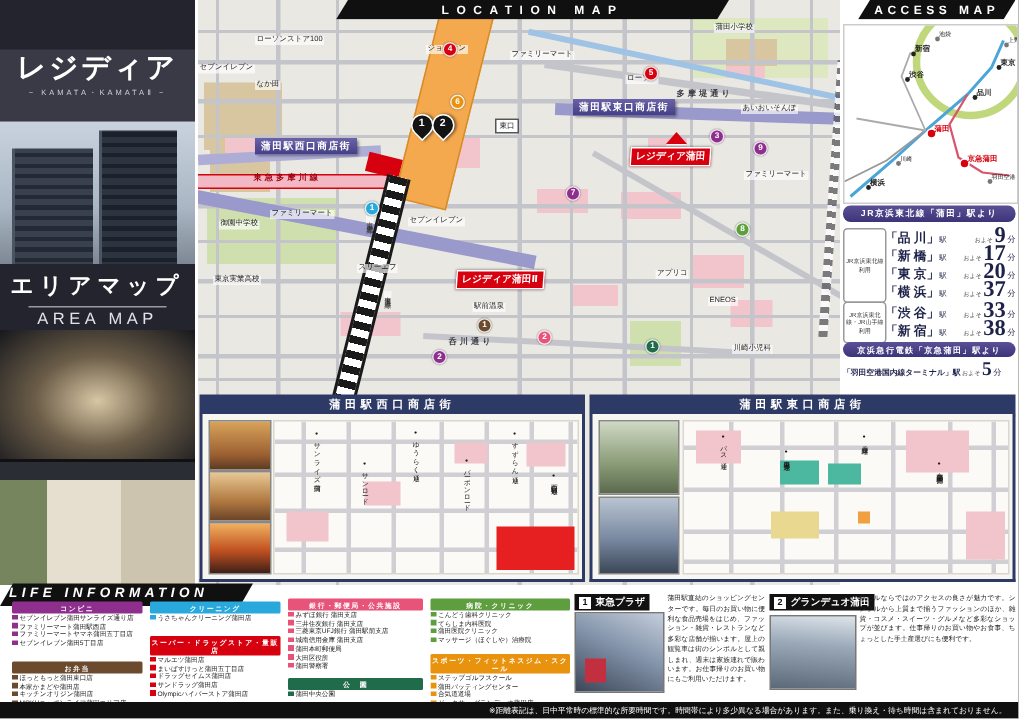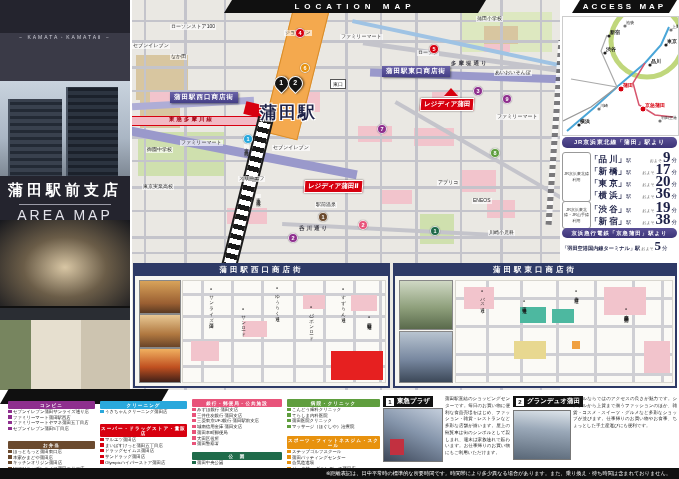--- a/index.html
+++ b/index.html
@@ -14,21 +14,21 @@
   .title1{font-size:19px;font-weight:bold;letter-spacing:2px;line-height:1.15;margin-top:2px;font-family:"Liberation Serif","DejaVu Serif",serif;}
   .title2{font-size:16px;font-weight:bold;letter-spacing:1px;font-family:"Liberation Serif","DejaVu Serif",serif;}
   .title-sub{font-size:5px;letter-spacing:2px;color:#cfcfd8;margin-top:1px;}
   .photo1{left:0;top:81px;width:130px;height:95px;background:linear-gradient(180deg,#c9d3de 0%,#aab6c4 60%,#7e8894 100%);overflow:hidden;}
   .tower{position:absolute;background:repeating-linear-gradient(0deg,#39414e 0 4px,#232a35 4px 7px);border-left:2px solid #4a5462;}
   .towerA{left:8px;top:18px;width:52px;height:80px;}
   .towerB{left:66px;top:6px;width:50px;height:92px;background:repeating-linear-gradient(0deg,#2c3440 0 4px,#1b212b 4px 7px);}
   .area-block{left:0;top:176px;width:130px;height:44px;background:#24242e;text-align:center;color:#fff;}
   .area-jp{font-size:15px;font-weight:bold;letter-spacing:4px;margin-top:5px;}
   .area-line{width:92px;height:1px;background:#9a9aa6;margin:4px auto 2px auto;}
-  .area-en{font-size:14px;letter-spacing:3px;color:#e2e2ea;}
+  .area-en{font-size:11px;letter-spacing:3px;color:#e2e2ea;}
   .photo2{left:0;top:220px;width:130px;height:86px;background:radial-gradient(ellipse at 50% 55%,#d8c6a4 0%,#6b5d48 45%,#17181d 100%);}
   .photo3{left:0;top:306px;width:130px;height:82px;background:linear-gradient(90deg,#77855f 0 24%,#e6dfcf 24% 62%,#cdc4b0 62% 100%);border-top:2px solid #111;}
   .photo3:before{content:"";position:absolute;left:0;top:0;width:130px;height:12px;background:#2a2d33;}
   .life-banner{left:0;top:389px;width:160px;height:15px;background:#101010;transform:skewX(-30deg);transform-origin:0 100%;}
   .life-banner-text{left:6px;top:390px;width:170px;color:#fff;font-size:9px;font-weight:bold;font-style:italic;letter-spacing:3px;}
   
   .black-banner{background:#101010;color:#fff;font-weight:bold;letter-spacing:5px;font-size:8px;
     display:flex;align-items:center;justify-content:center;clip-path:polygon(8px 0,100% 0,calc(100% - 8px) 100%,0 100%);}
   
   .citymap{left:132px;top:0;width:428px;height:390px;background:#eae8e3;overflow:hidden;}
@@ -81,28 +81,29 @@
   .f-desc{position:absolute;font-size:4.5px;line-height:1.5;color:#222;text-align:justify;}
   .disclaimer{left:0;top:468px;width:679px;height:11px;background:#101010;color:#fff;font-size:5.2px;display:flex;align-items:center;justify-content:flex-end;padding-right:8px;box-sizing:border-box;}
 </style>
 </head>
 <body>
 
 <div class="page">
 
   <div class="abs sidebar">
     <div class="abs title-block">
+      <div class="title1">レジディア</div>
       <div class="title-sub">− KAMATA・KAMATAⅡ −</div>
     </div>
     <div class="abs photo1">
       <div class="tower towerA"></div>
       <div class="tower towerB"></div>
     </div>
     <div class="abs area-block">
-      <div class="area-jp">蒲田駅前支店</div>
+      <div class="area-jp">エリアマップ</div>
       <div class="area-line"></div>
       <div class="area-en">AREA MAP</div>
     </div>
     <div class="abs photo2"></div>
     <div class="abs photo3"></div>
   </div>
 
   <div class="abs citymap">
     <div id="map-blocks">
         <div class="blk" style="left: 4px; top: 55px; width: 52px; height: 45px; background: rgb(216, 198, 160);"></div>
@@ -157,21 +158,20 @@
     <div class="abs" style="left:126px;top:118px;width:12px;height:165px;background:repeating-linear-gradient(0deg,#1a1a1a 0 5px,#ffffff 5px 10px);border-left:2px solid #1a1a1a;border-right:2px solid #1a1a1a;transform:rotate(14deg);transform-origin:top center;"></div>
     <div class="abs" style="left:420px;top:40px;width:6px;height:185px;background:repeating-linear-gradient(0deg,#55555a 0 4px,#ffffff 4px 8px);opacity:.75;transform:rotate(4deg);"></div>
 
     <div class="mlbl road" style="left:36px;top:116px;color:#a00010;background:none;">東急多摩川線</div>
     <div class="vrail" style="left:112px;top:144px;">京浜東北線</div>
     <div class="vrail" style="left:124px;top:194px;">東海道本線</div>
 
     <div class="arcade" style="left:38px;top:92px;">蒲田駅西口商店街</div>
     <div class="arcade" style="left:250px;top:66px;">蒲田駅東口商店街</div>
 
-    <div class="sta-big" style="left:128px;top:101px;">蒲田駅</div>
     <div class="exit-box" style="left:198px;top:79px;">東口</div>
 
     <div class="roof" style="left:312px;top:88px;"></div>
     <div class="prop" style="left:288px;top:98px;">レジディア蒲田</div>
     <div class="prop" style="left:172px;top:180px;">レジディア蒲田Ⅱ</div>
 
     <div id="map-labels">
         <div class="mlbl" style="left: 0px; top: 43px;">セブンイレブン</div>
         <div class="mlbl" style="left: 38px; top: 24px;">ローソンストア100</div>
         <div class="mlbl" style="left: 38px; top: 54px;">なか田</div>
@@ -276,28 +276,28 @@
         <span class="rname">「東 京」</span>
         <span class="reki">駅</span>
         <span class="approx">およそ</span>
         <span class="rmin">20</span>
         <span class="runit">分</span>
       </div>
       <div class="route-row" style="top: 188px;">
         <span class="rname">「横 浜」</span>
         <span class="reki">駅</span>
         <span class="approx">およそ</span>
-        <span class="rmin">36</span>
+        <span class="rmin">37</span>
         <span class="runit">分</span>
       </div>
       <div class="route-row" style="top: 202px;">
         <span class="rname">「渋 谷」</span>
         <span class="reki">駅</span>
         <span class="approx">およそ</span>
-        <span class="rmin">19</span>
+        <span class="rmin">33</span>
         <span class="runit">分</span>
       </div>
       <div class="route-row" style="top: 214px;">
         <span class="rname">「新 宿」</span>
         <span class="reki">駅</span>
         <span class="approx">およそ</span>
         <span class="rmin">38</span>
         <span class="runit">分</span>
       </div>
     </div>
@@ -363,20 +363,21 @@
         <div class="blk" style="left: 58px; top: 60px; width: 32px; height: 18px; background: rgb(232, 216, 144);"></div>
         <div class="blk" style="left: 116px; top: 60px; width: 8px; height: 8px; background: rgb(240, 160, 64);"></div>
         <div class="vlbl" style="left: 24px; top: 8px;">バス通り</div>
         <div class="vlbl" style="left: 66px; top: 18px;">東口中央通り</div>
         <div class="vlbl" style="left: 118px; top: 8px;">呑川緑道</div>
         <div class="vlbl" style="left: 168px; top: 26px;">京急蒲田駅方面</div>
       </div>
   </div>
 
   <div class="abs life-banner"></div>
+  <div class="abs life-banner-text">LIFE INFORMATION</div>
   <div id="life-boxes">
       <div class="cat" style="left: 8px; top: 401px; width: 87px;">
         <div class="cat-h" style="background: rgb(142, 47, 142);">コンビニ</div>
         <div class="cat-i"><i style="background: rgb(142, 47, 142);"></i>セブンイレブン蒲田サンライズ通り店</div>
         <div class="cat-i"><i style="background: rgb(142, 47, 142);"></i>ファミリーマート蒲田駅西店</div>
         <div class="cat-i"><i style="background: rgb(142, 47, 142);"></i>ファミリーマートヤマネ蒲田五丁目店</div>
         <div class="cat-i"><i style="background: rgb(142, 47, 142);"></i>セブンイレブン蒲田5丁目店</div>
       </div>
       <div class="cat" style="left: 8px; top: 441px; width: 87px;">
         <div class="cat-h" style="background: rgb(107, 74, 46);">お弁当</div>

